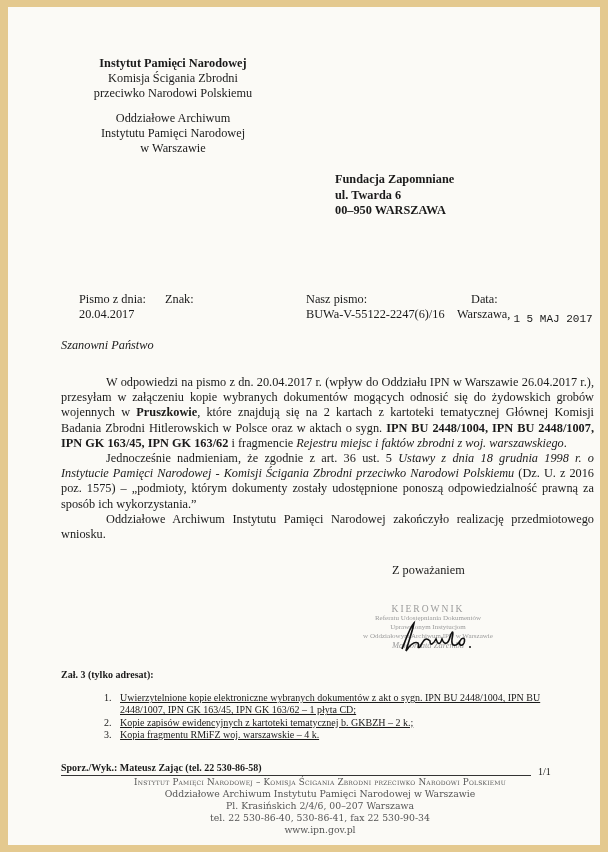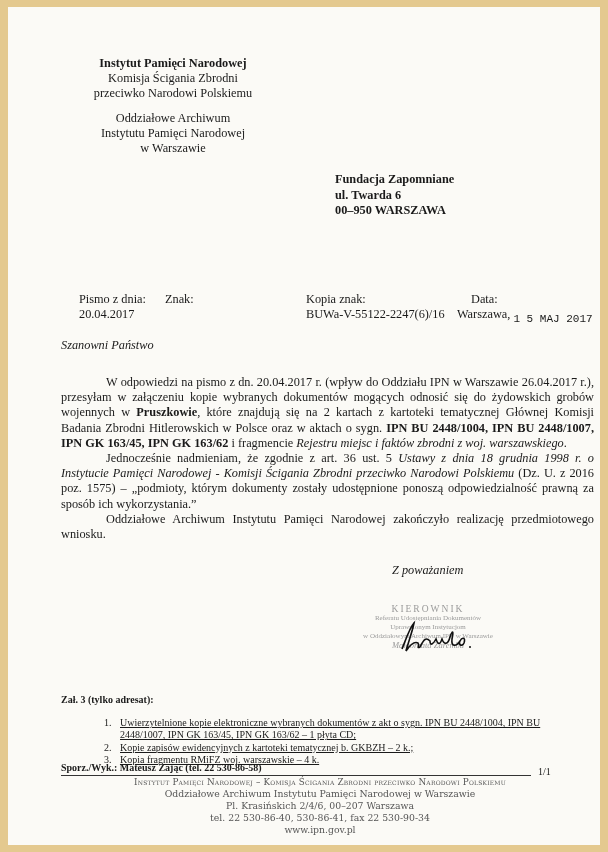--- a/index.html
+++ b/index.html
@@ -17,26 +17,26 @@
   .hdr { left:75px; top:49px; width:180px; text-align:center; font-size:12.3px; line-height:15px; }
   .hdr .b { font-weight:bold; }
   .hdr .gap { height:10px; }
   .addr { left:327px; top:165px; font-weight:bold; font-size:12.3px; line-height:15.5px; }
   .meta { font-size:12.3px; line-height:15px; }
   .stampdate { font-family:Liberation Mono, monospace; font-size:11px; letter-spacing:0px; position:relative; top:4px; }
   .greet { left:53px; top:331px; font-style:italic; font-size:12.3px; }
   .body { left:53px; top:354px; width:533px; font-size:12.3px; line-height:15.2px; text-align:justify;margin-top:14px; }
   .body p { margin:0; }
   .body .ind { text-indent:45px; }
-  .closing { left:384px; top:556px; font-size:12.3px;font-style:italic; }
+  .closing { left:384px; top:556px; font-size:12.3px; }
   .stamp { left:342px; top:598px; width:156px; text-align:center; color:#9b9b9b; font-size:7px; line-height:9px; }
   .stamp .t { font-size:9.5px; letter-spacing:2px; }
   .stamp .n { font-style:italic; font-size:8.5px; }
   .sig { left:388px; top:612px; }
-  .att { left:53px; top:687px; width:520px; font-size:10px; line-height:12.2px; }
+  .att { left:53px; top:662px; width:520px; font-size:10px; line-height:12.2px; }
   .att .h { font-weight:bold; }
   .att ol { margin:11px; padding-left:42px;text-decoration:underline; }
   .att li { padding-left:6px; }
   .prep { left:53px; top:755px; font-size:10px; font-weight:bold;text-align:center; }
   .rule { left:53px; top:768px; width:470px; height:1px; background:#333; }
   .pg { left:530px; top:759px; font-size:10px; }
   .foot { left:53px; top:769px; width:518px; text-align:center; color:#555; font-size:9.3px; line-height:12px; font-family:"DejaVu Serif", serif; }
   .foot .sc { font-variant:small-caps; font-size:8.8px; letter-spacing:0.2px; }
 </style>
 </head>
@@ -59,21 +59,21 @@
     <div>ul. Twarda 6</div>
     <div>00–950 WARSZAWA</div>
   </div>
 
   <div class="abs meta" style="left:71px;top:285px;">
     <div>Pismo z dnia:</div>
     <div>20.04.2017</div>
   </div>
   <div class="abs meta" style="left:157px;top:285px;">Znak:</div>
   <div class="abs meta" style="left:298px;top:285px;">
-    <div>Kopia znak:</div>
+    <div>Nasz pismo:</div>
     <div>BUWa-V-55122-2247(6)/16</div>
   </div>
   <div class="abs meta" style="left:449px;top:285px;">
     <div style="padding-left:14px;">Data:</div>
     <div><span>Warszawa,</span> <span class="stampdate">1 5  MAJ 2017</span></div>
   </div>
 
   <div class="abs greet">Szanowni Państwo</div>
 
   <div class="abs body">

